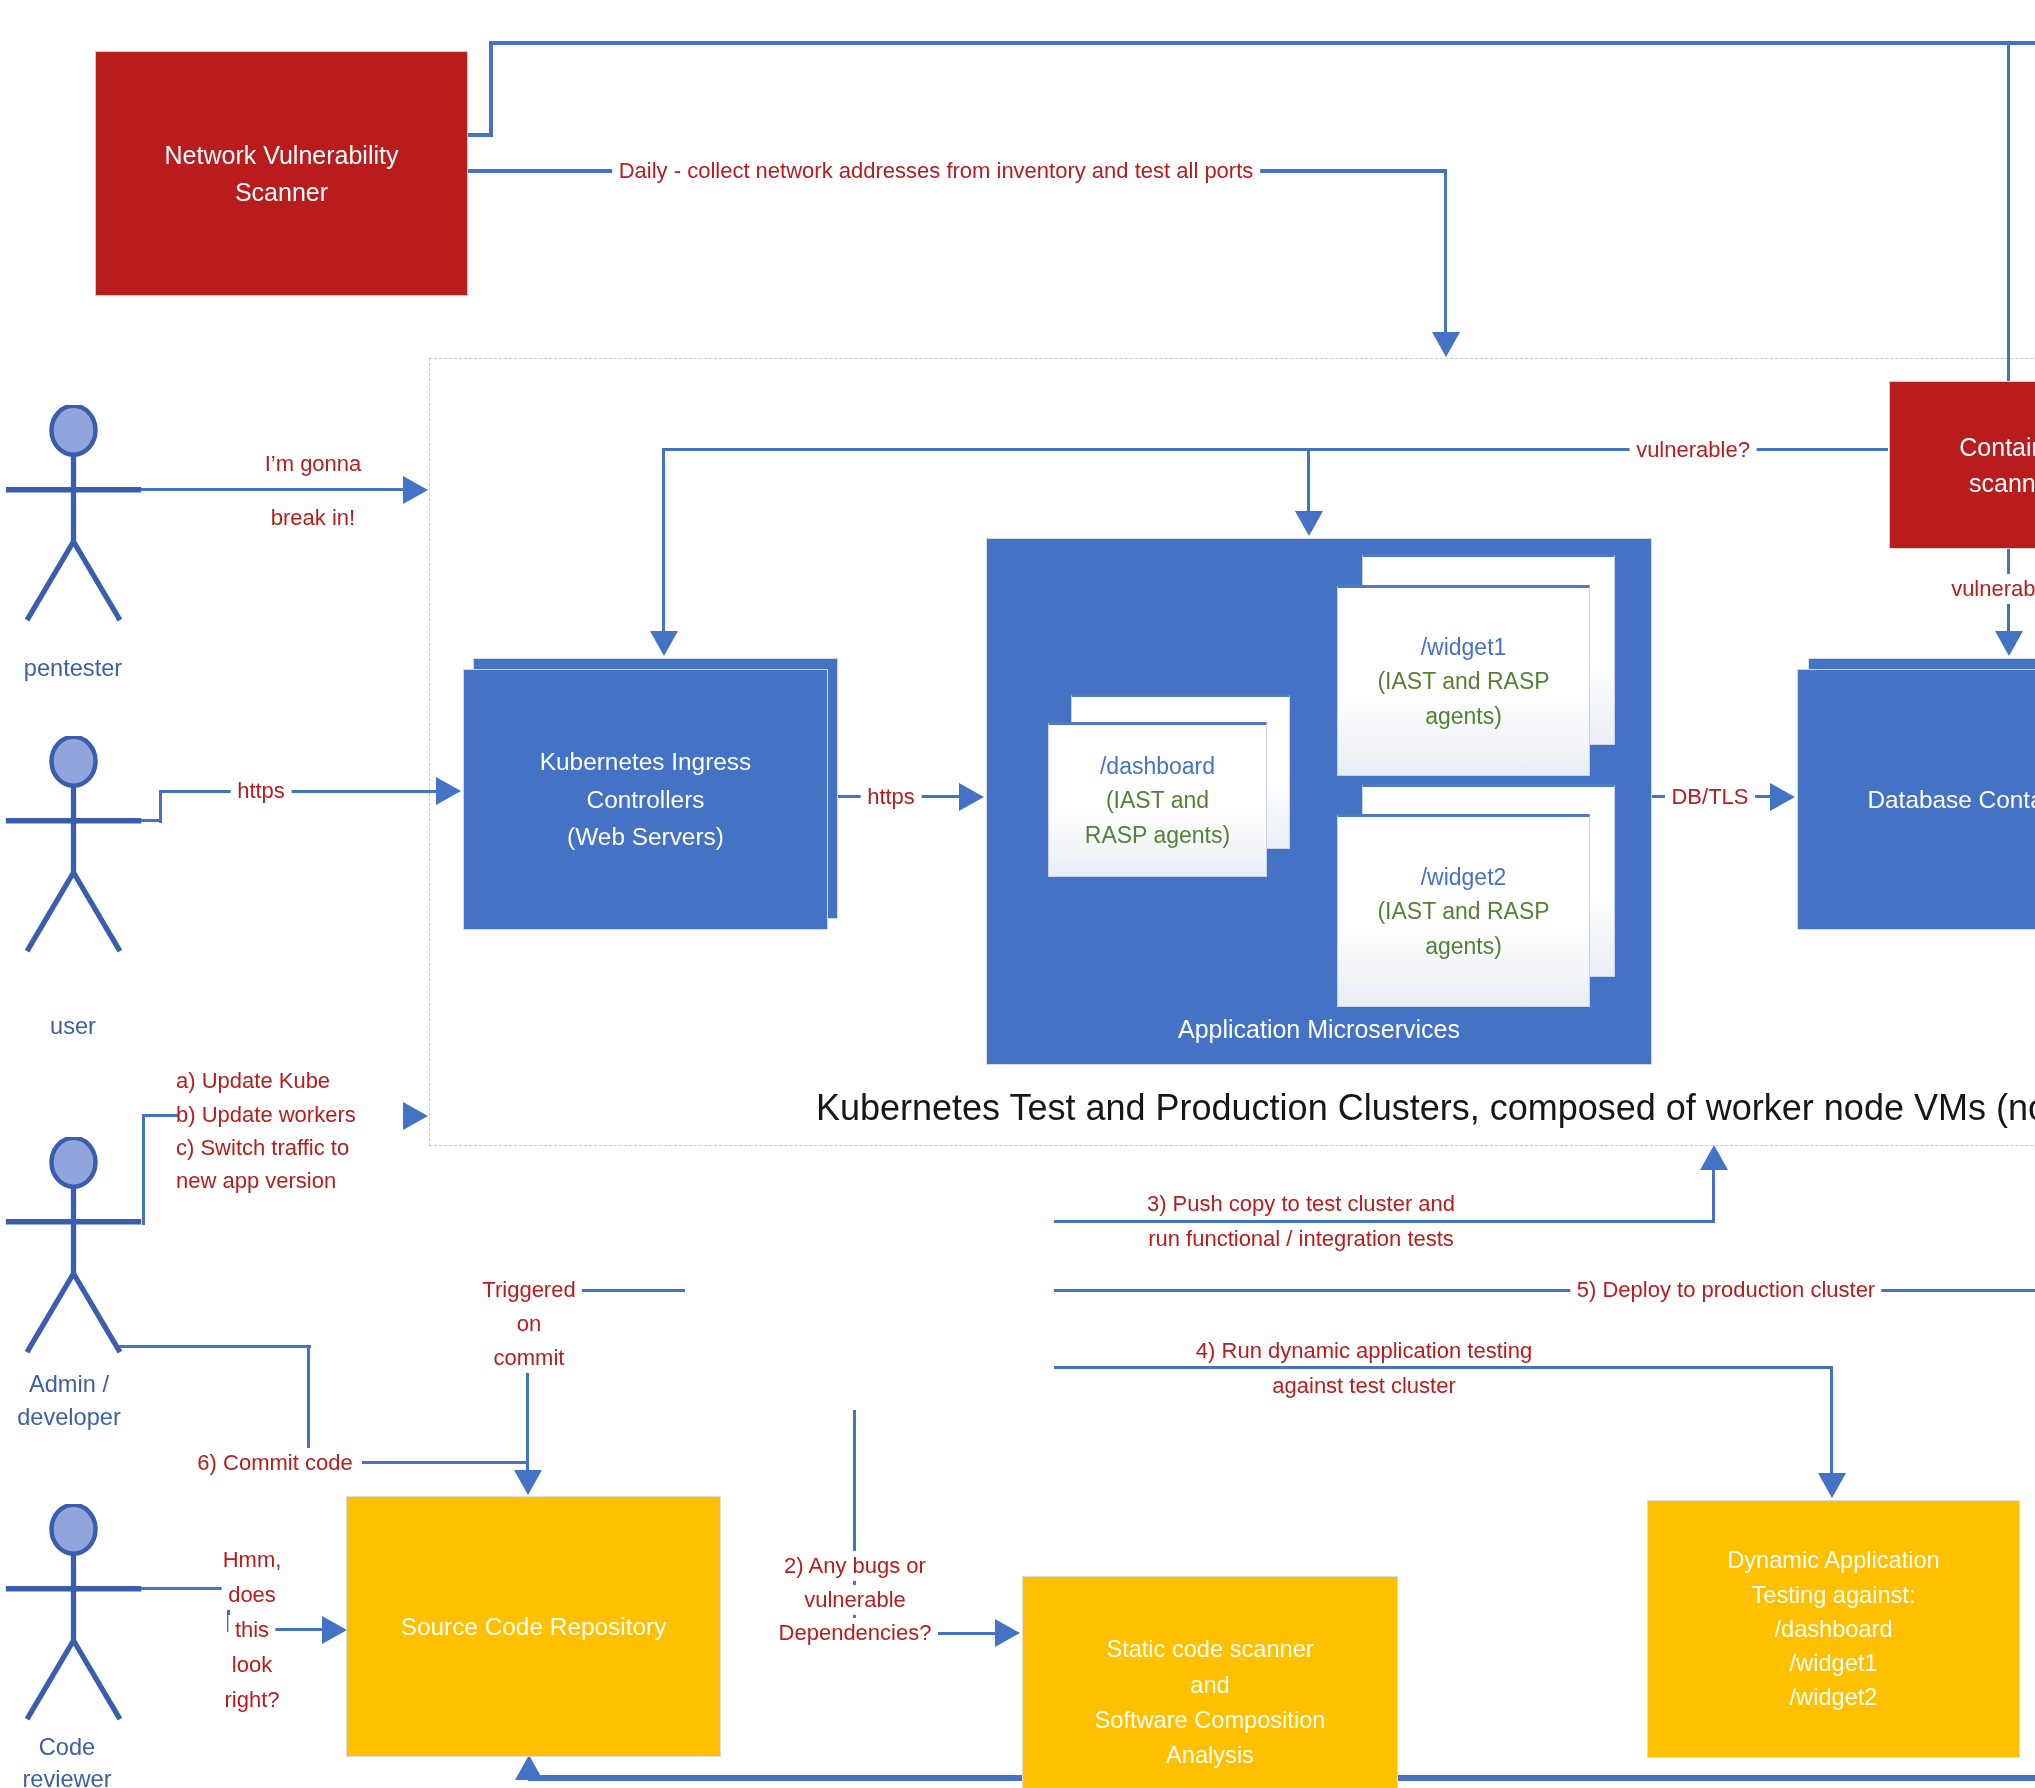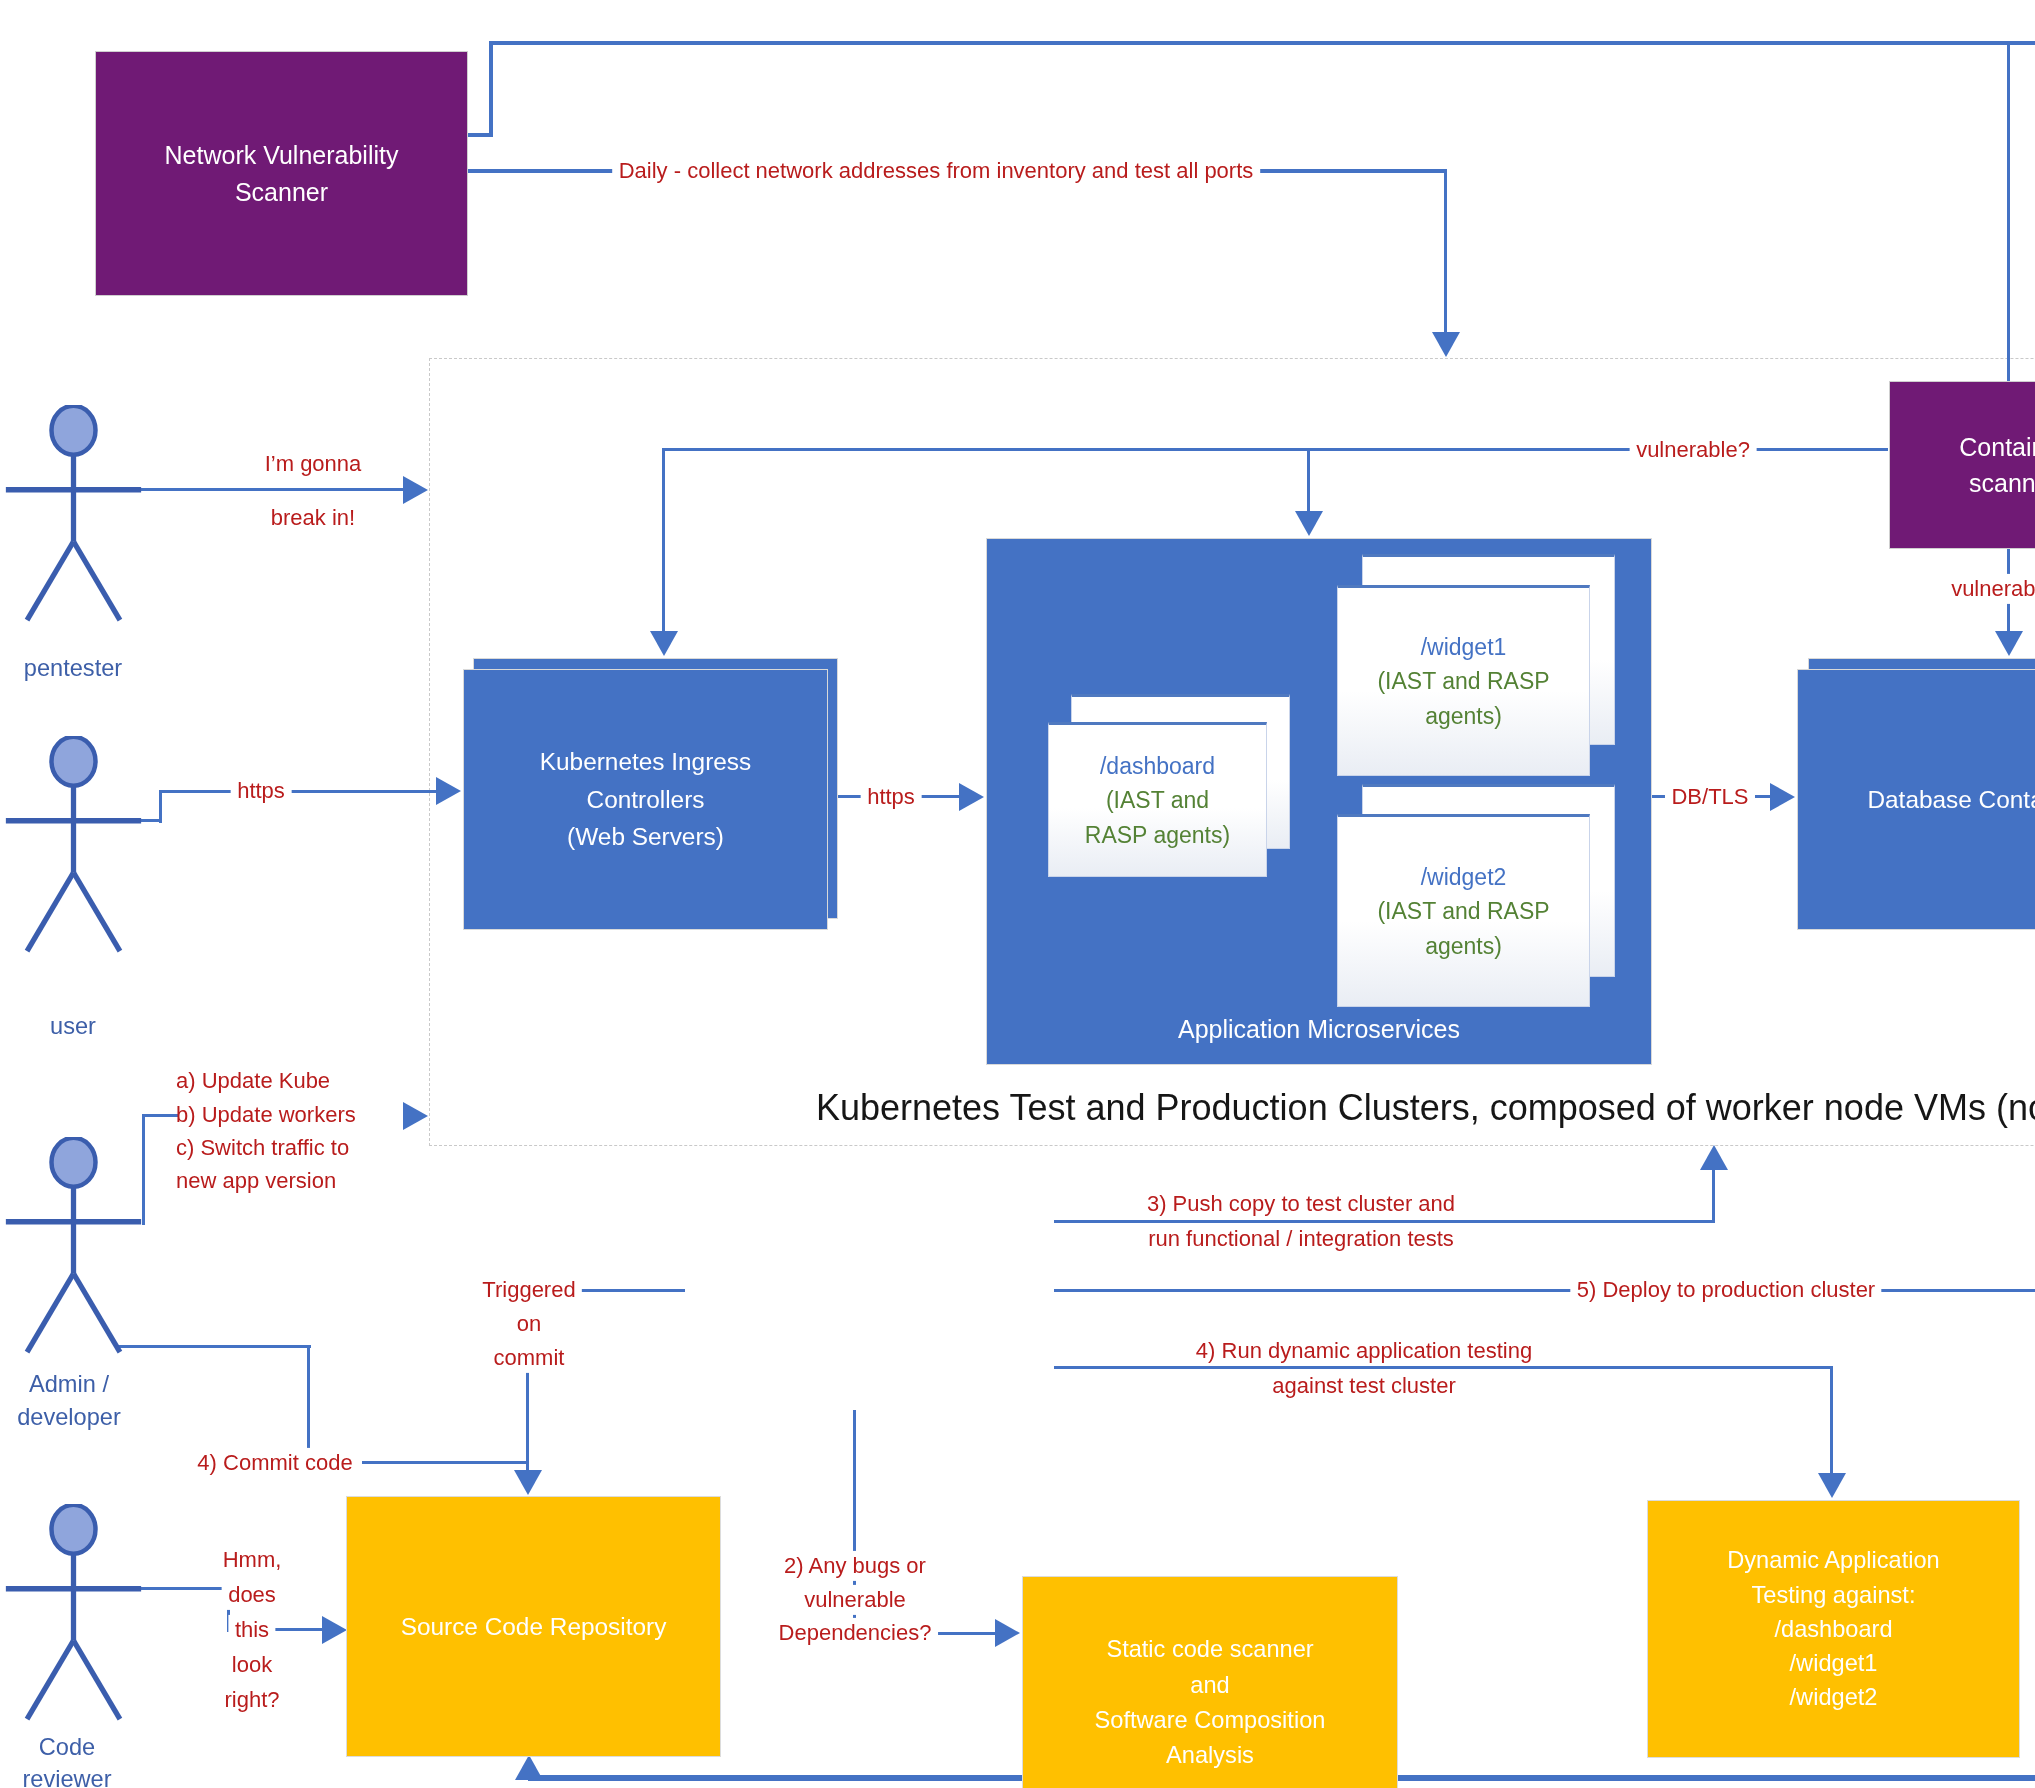--- a/index.html
+++ b/index.html
@@ -1,20 +1,20 @@
 <!DOCTYPE html>
 <html style="font-size:6.5px"><head>
 <meta charset="utf-8">
 <style>
   html,body{margin:0;padding:0;background:#fff;}
   #canvas{position:relative;width:2582px;height:1789px;background:#ffffff;overflow:hidden;
           font-family:"Liberation Sans",sans-serif;}
   .box{position:absolute;display:flex;flex-direction:column;align-items:center;justify-content:center;
        text-align:center;color:#ffffff;line-height:1.45;}
-  .green{background:#701a75;border:1.6px solid #cfcfcf;}
+  .green{background:#b91c1c;border:1.6px solid #cfcfcf;}
   .blue{background:#4472C4;border:1.6px solid #d9d9d9;}
   .yellow{background:#FFC000;border:1.6px solid #dcdcdc;}
   .f62{font-size:25px;} .f60{font-size:24.4px;} .f58{font-size:23.6px;}
   .ln{position:absolute;background:#4472C4;}
   .dash{position:absolute;border:1.6px dashed #c9c9c9;background:transparent;}
   .lbl{position:absolute;color:#b91c1c;font-size:22px;white-space:nowrap;transform:translate(-50%,-50%);
        text-align:center;line-height:1.3;}
   .lbl.bg{background:#ffffff;padding:0.8px 6.5px;}
   .lbl.left{transform:translate(0,-50%);text-align:left;}
   .cap{position:absolute;color:#161616;font-size:36px;white-space:nowrap;transform:translate(-50%,-50%);}
@@ -219,21 +219,21 @@
   <div class="lbl bg" style="left:1710px;top:797px;">DB/TLS</div>
 
   <div class="lbl bg" style="left:1693px;top:450px;">vulnerable?</div>
   <div class="lbl bg" style="left:2008px;top:589px;">vulnerable?</div>
 
   <div class="lbl left" style="left:176px;top:1081px;">a) Update Kube</div>
   <div class="lbl left" style="left:176px;top:1115px;">b) Update workers</div>
   <div class="lbl left" style="left:176px;top:1148px;">c) Switch traffic to</div>
   <div class="lbl left" style="left:176px;top:1181px;">new app version</div>
 
-  <div class="lbl bg" style="left:275px;top:1463px;">4) Commit code</div>
+  <div class="lbl bg" style="left:275px;top:1463px;">6) Commit code</div>
 
   <div class="lbl bg" style="left:529px;top:1290px;">Triggered</div>
   <div class="lbl bg" style="left:529px;top:1324px;">on</div>
   <div class="lbl bg" style="left:529px;top:1358px;">commit</div>
 
   <div class="lbl" style="left:1301px;top:1204px;">3) Push copy to test cluster and</div>
   <div class="lbl" style="left:1301px;top:1239px;">run functional / integration tests</div>
 
   <div class="lbl bg" style="left:1726px;top:1290px;">5) Deploy to production cluster</div>
 

